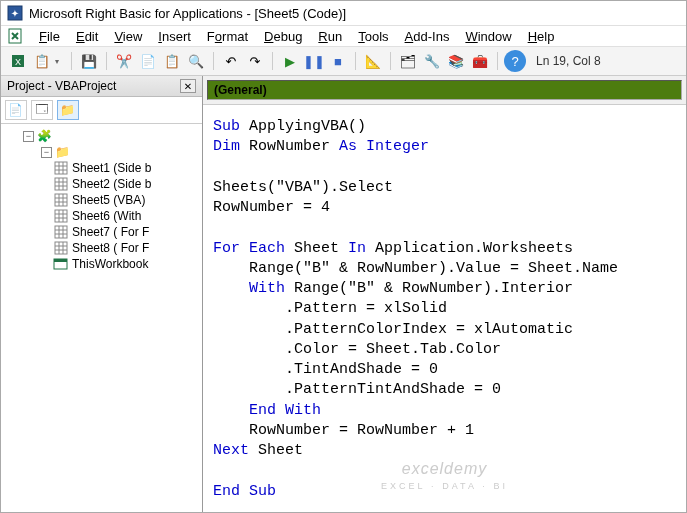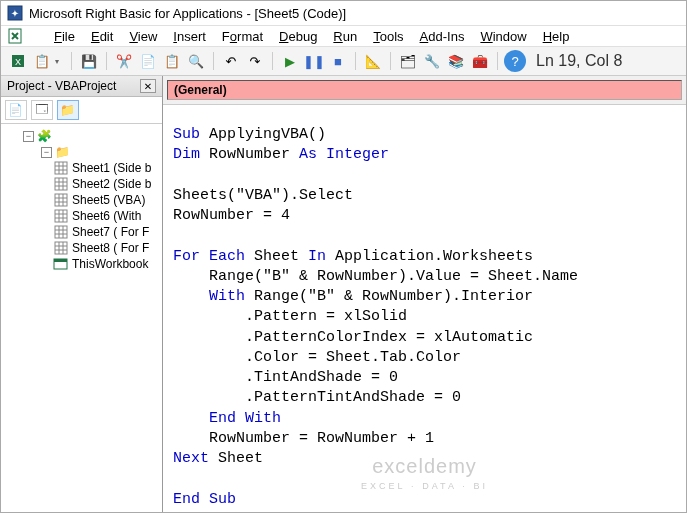--- a/index.html
+++ b/index.html
@@ -27,21 +27,21 @@
   .titlebar .app-icon {
     width: 16px; height: 16px;
     display: inline-flex; align-items: center; justify-content: center;
   }
   
   .menubar {
     background: #fff;
     padding: 2px 6px;
     display: flex;
     align-items: center;
-    gap: 17px;
+    gap: 2px;
     font-size: 13px;
     border-bottom: 1px solid #e0e0e0;
     text-align: center;
   }
   .menubar .win-icon {
     width: 16px; height: 16px; margin-right: 6px;
     display: inline-flex; align-items: center; justify-content: center;
   }
   .menubar .menu-item {
     padding: 2px 8px;
@@ -63,32 +63,32 @@
     border: 1px solid transparent;
     cursor: pointer;
     font-size: 13px;
   }
   .toolbar .sep {
     width: 1px; height: 18px; background: #ccc; margin: 0 4px;
   }
   .toolbar .dd { font-size: 8px; color: #666; width: 10px; }
   .statusloc {
     margin-left: 8px;
-    font-size: 16px;
+    font-size: 12px;
     color: #333;
   }
   
   .main {
     display: flex;
     flex: 1;
     overflow: hidden;
   }
   
   .project-pane {
-    width: 162px;
+    width: 202px;
     background: #fff;
     border-right: 1px solid #999;
     display: flex;
     flex-direction: column;
   }
   .pane-title {
     background: linear-gradient(#ececec,#dcdcdc);
     border-bottom: 1px solid #bbb;
     padding: 3px 6px;
     display: flex;
@@ -157,49 +157,49 @@
     overflow: hidden;
   }
   .code-header {
     display: flex;
     background: #f0f0f0;
     border-bottom: 1px solid #ccc;
     padding: 2px;
   }
   .code-combo {
     border: 1px inset #aaa;
-    background: #fca5a5;
+    background: #4d7c0f;
     padding: 2px 6px;
     font-size: 12px;
     flex: 1;
     margin: 2px;
     font-weight: bold;
   }
   .code-area {
     flex: 1;
-    padding: 20px 10px;
+    padding: 12px 10px;
     font-family: Consolas, "Courier New", monospace;
     font-size: 15px;
     line-height: 1.35;
     white-space: pre;
     overflow: hidden;
     position: relative;
   }
   .kw { color: #0000cc; }
   .watermark {
     position: absolute;
     bottom: 20px;
     left: 50%;
     transform: translateX(-50%);
     text-align: center;
     color: #ccc;
     font-family: "Segoe UI", sans-serif;
     pointer-events: none;
   }
-  .watermark .wm1 { font-size: 20px; letter-spacing: 1px; }
+  .watermark .wm1 { font-size: 16px; font-style: italic; letter-spacing: 1px; }
   .watermark .wm2 { font-size: 9px; letter-spacing: 3px; }
 </style>
 </head>
 <body>
 
 <div class="titlebar">
   <span class="app-icon">
     <svg width="16" height="16" viewBox="0 0 16 16">
         <rect x="1" y="1" width="14" height="14" fill="#2b579a" stroke="#1a3a6b"></rect>
         <text x="8" y="12" font-size="10" fill="#fff" text-anchor="middle" font-family="Arial">✦</text>

